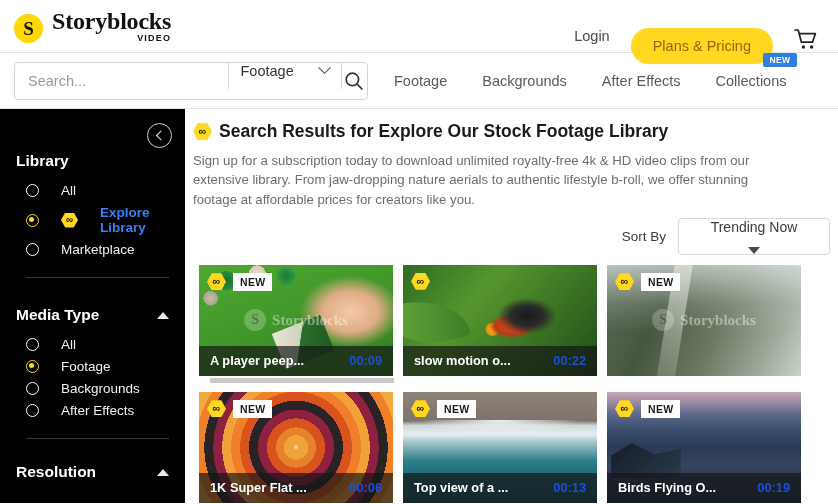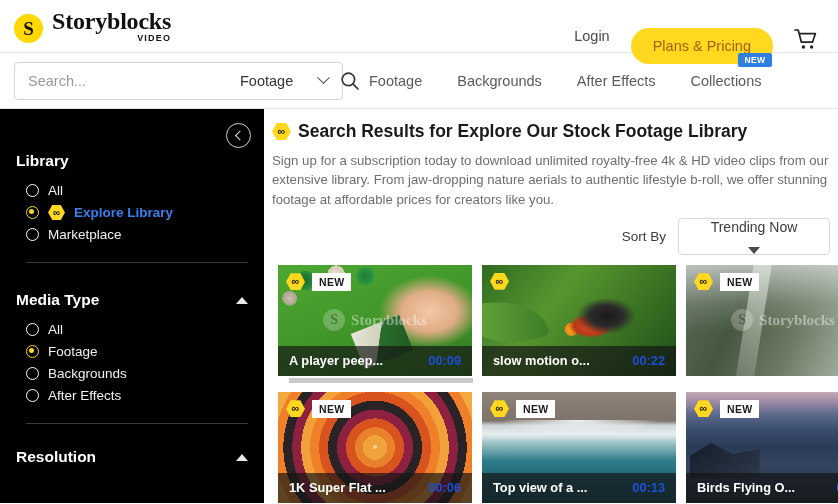--- a/index.html
+++ b/index.html
@@ -63,25 +63,25 @@
   
   .nav-bar {
     height: 56px;
     display: flex;
     align-items: center;
     background: #fff;
     border-bottom: 1px solid #e3e3e3;
     padding: 0 14px;
   }
   .search-group {
-    display: flex; align-items: center;
+    display: flex; align-items: flex-start;
     border: 1px solid #d4d4d4;
     border-radius: 4px;
     height: 38px;
-    width: 329px;
+    width: 354px;
     background: #fff;
   }
   .search-input {
     border: none; outline: none;
     flex: 1;
     height: 100%;
     padding: 0 13px;
     font-size: 14.5px;
     color: #333;
     font-family: "Liberation Sans", sans-serif;
@@ -123,21 +123,21 @@
     letter-spacing: 0.4px;
     padding: 2px 6px;
     border-radius: 2px;
   }
 
   
   .body-wrap { display: flex; height: 394px; }
 
   
   .sidebar {
-    width: 264px;
+    width: 185px;
     background: #000000;
     color: #fff;
     position: relative;
     padding: 0 16px;
     overflow: hidden;
     flex-shrink: 0;
   }
   .collapse-btn {
     position: absolute;
     top: 14px; right: 13px;
@@ -162,21 +162,21 @@
   }
   .caret-up {
     width: 0; height: 0;
     border-left: 6px solid transparent;
     border-right: 6px solid transparent;
     border-bottom: 7px solid #e8e8e8;
     cursor: pointer;
   }
   .opts { margin-top: 13px; }
   .opt {
-    display: flex; align-items: center; gap: 9px;
+    display: flex; align-items: center; gap: 22px;
     margin: 0 0 7px 10px;
     cursor: pointer;
     font-size: 13.5px;
     color: #f0f0f0;
   }
   .radio {
     width: 13px; height: 13px; border-radius: 50%;
     border: 1.7px solid #ffffff;
     flex-shrink: 0;
     position: relative;

